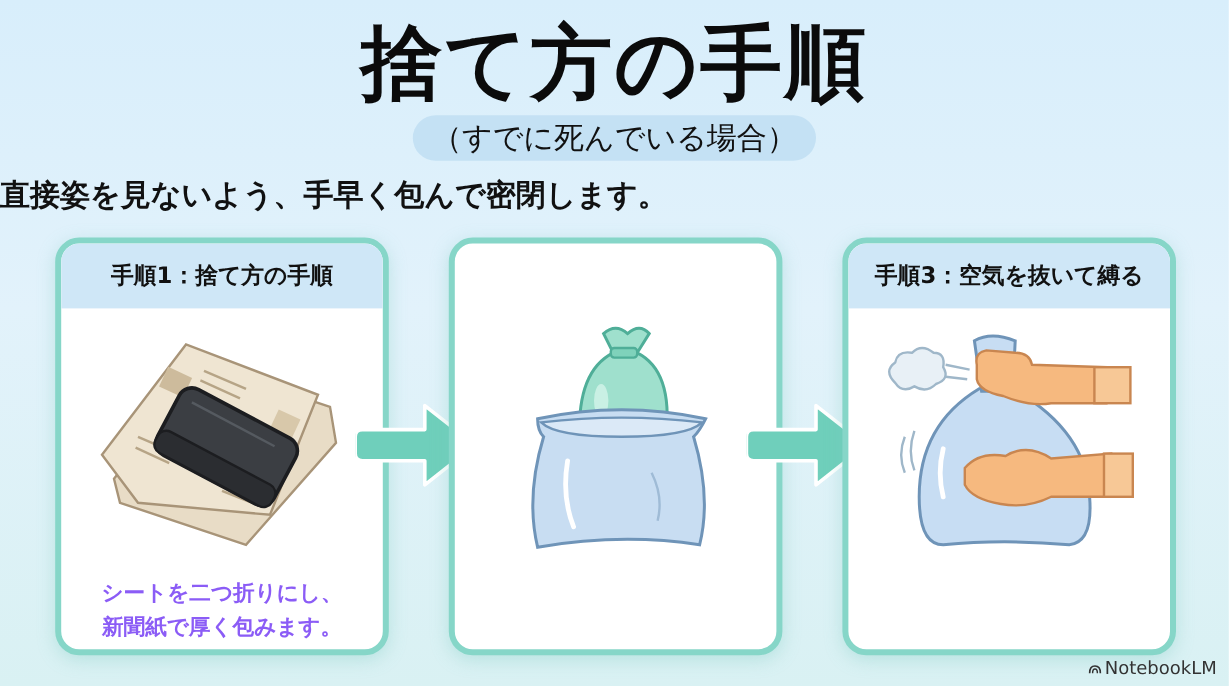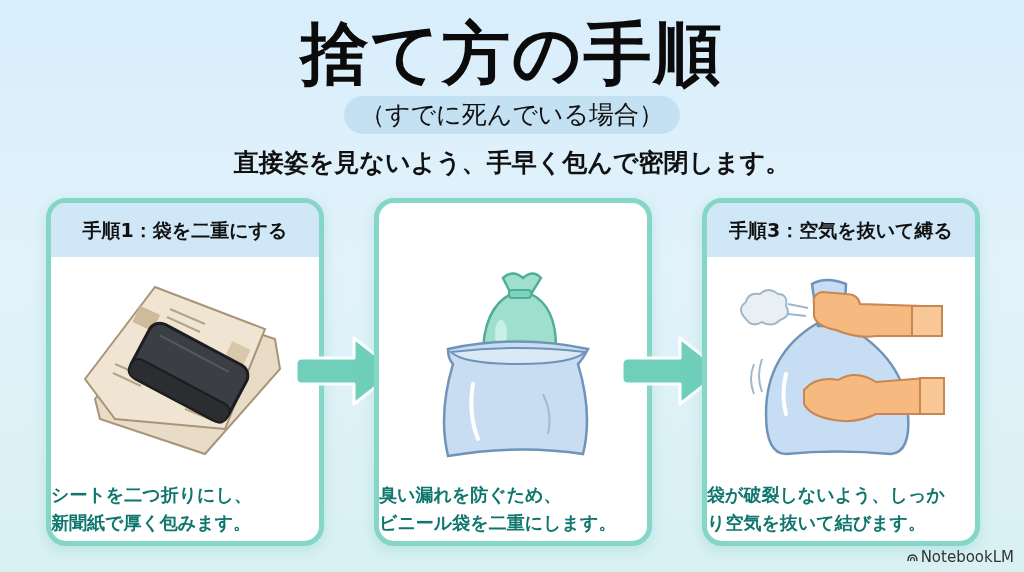--- a/index.html
+++ b/index.html
@@ -15,57 +15,57 @@
     text-align: center; font-size: 68px; font-weight: bold; letter-spacing: 2px;
     color: #0b0b0b; line-height: 72px;
   }
   .pill {
     position: absolute; left: 344px; top: 96px; width: 336px; height: 38px;
     background: #c4e1f4; border-radius: 19px;
     text-align: center; font-size: 25px; font-weight: normal; line-height: 38px; color: #111;
   }
   .subtitle {
     position: absolute; left: 0; right: 0; top: 146px;
-    text-align: center; font-size: 25px; font-weight: bold; line-height: 34px; color: #111;
+    font-size: 25px; font-weight: bold; line-height: 34px; color: #111;
   }
   .card {
     position: absolute; top: 198px; width: 278px; height: 348px;
     border: 5px solid #86d6c8; border-radius: 20px; background: #ffffff;
     overflow: hidden;
     box-shadow: 0 4px 14px rgba(120, 200, 190, 0.35);
   }
   .card-header {
     height: 54px; background: #cfe7f7;
     text-align: center; font-size: 19px; font-weight: bold; line-height: 54px; color: #111;
     white-space: nowrap;
   }
   .card-illus {
     position: absolute; left: 0; right: 0; top: 56px; height: 210px;
     display: flex; align-items: center; justify-content: center;
   }
   .card-text {
     position: absolute; left: 0; right: 0; top: 278px;
-    font-size: 18px; font-weight: bold; line-height: 28px; color: #0f766e;
+    text-align: center; font-size: 18px; font-weight: bold; line-height: 28px; color: #8b5cf6;
     white-space: pre-line;
   }
   .arrow { position: absolute; top: 336px; width: 104px; height: 70px; }
   .watermark {
     position: absolute; right: 10px; bottom: 6px; font-size: 15px; color: #333;
     display: flex; align-items: center; gap: 3px;
   }
 </style>
 </head>
 <body>
 
 <div class="title">捨て方の手順</div>
 <div class="pill">（すでに死んでいる場合）</div>
 <div class="subtitle">直接姿を見ないよう、手早く包んで密閉します。</div>
 
 <div class="card" style="left:46px;">
-  <div class="card-header">手順1：袋を二重にする</div>
+  <div class="card-header">手順1：捨て方の手順</div>
   <div class="card-illus">
     <svg width="220" height="190" viewBox="0 0 220 190">
 
       <polygon points="20,130 95,35 200,70 205,100 130,185 25,150" fill="#e8dcc6" stroke="#a89478" stroke-width="2"></polygon>
 
       <polygon points="10,110 80,18 190,60 150,160 40,150" fill="#efe5d2" stroke="#a89478" stroke-width="2"></polygon>
       <rect x="60" y="40" width="22" height="18" fill="#cdbb9c" transform="rotate(25 70 50)"></rect>
       <rect x="150" y="75" width="20" height="30" fill="#d8c8aa" transform="rotate(25 160 90)"></rect>
       <g stroke="#b6a486" stroke-width="2">
         <line x1="40" y1="95" x2="70" y2="108"></line>
@@ -98,22 +98,20 @@
       <path d="M60,100 Q58,45 88,30 L80,14 Q90,5 100,14 Q110,5 118,14 L108,30 Q138,45 132,100 Z" fill="#9fe0cd" stroke="#4fae98" stroke-width="2.5"></path>
       <rect x="86" y="26" width="22" height="8" rx="3" fill="#7fd2bb" stroke="#4fae98" stroke-width="2"></rect>
       <ellipse cx="78" cy="70" rx="6" ry="14" fill="#c9f0e4"></ellipse>
 
       <path d="M25,85 Q95,70 165,85 Q160,95 155,100 Q170,150 160,190 Q95,180 25,192 Q15,150 30,100 Q25,95 25,85 Z" fill="#c8ddf2" stroke="#6f94b8" stroke-width="2.5"></path>
       <path d="M28,88 Q95,80 162,88 Q150,100 95,100 Q40,100 28,88 Z" fill="#dbe9f7" stroke="#6f94b8" stroke-width="2"></path>
       <path d="M50,120 Q45,150 55,175" stroke="#ffffff" stroke-width="4" fill="none" stroke-linecap="round"></path>
       <path d="M120,130 Q130,150 125,170" stroke="#9fbbd6" stroke-width="2" fill="none"></path>
     </svg>
   </div>
-  <div class="card-text">臭い漏れを防ぐため、
-ビニール袋を二重にします。</div>
 </div>
 
 <svg class="arrow" style="left:622px;" viewBox="0 0 104 70">
   <path d="M6,22 H58 V2 L100,35 L58,68 V48 H6 Q0,48 0,42 V28 Q0,22 6,22 Z" fill="#6fcfbb" stroke="#ffffff" stroke-width="3" stroke-linejoin="round"></path>
 </svg>
 
 <div class="card" style="left:702px;">
   <div class="card-header">手順3：空気を抜いて縛る</div>
   <div class="card-illus">
     <svg width="230" height="200" viewBox="0 0 230 200">
@@ -130,22 +128,20 @@
       <path d="M86,20 Q100,12 120,20 L118,62 L92,62 Z" fill="#c7ddf3" stroke="#6f94b8" stroke-width="2.5"></path>
       <path d="M60,110 Q55,130 60,150" stroke="#ffffff" stroke-width="4" fill="none" stroke-linecap="round"></path>
 
       <path d="M88,40 Q86,30 96,28 L120,30 Q132,30 134,40 L196,42 L196,72 L150,72 Q132,75 110,66 Q90,62 88,52 Z" fill="#f6b97f" stroke="#c98650" stroke-width="2"></path>
       <rect x="186" y="42" width="30" height="30" fill="#f7c896" stroke="#c98650" stroke-width="2"></rect>
 
       <path d="M78,126 Q90,112 112,116 Q130,105 150,118 L200,114 L200,150 L150,150 Q130,160 108,156 Q84,152 78,140 Z" fill="#f6b97f" stroke="#c98650" stroke-width="2"></path>
       <rect x="194" y="114" width="24" height="36" fill="#f7c896" stroke="#c98650" stroke-width="2"></rect>
     </svg>
   </div>
-  <div class="card-text">袋が破裂しないよう、しっか
-り空気を抜いて結びます。</div>
 </div>
 
 <div class="watermark">
   <svg width="11" height="9" viewBox="0 0 11 9">
     <path d="M1,8 Q1,2 5.5,2 Q10,2 10,8" stroke="#333" stroke-width="1.4" fill="none"></path>
     <path d="M3.5,8 Q3.5,4.5 5.5,4.5 Q7.5,4.5 7.5,8" stroke="#333" stroke-width="1.2" fill="none"></path>
   </svg>
   <span>NotebookLM</span>
 </div>
 

